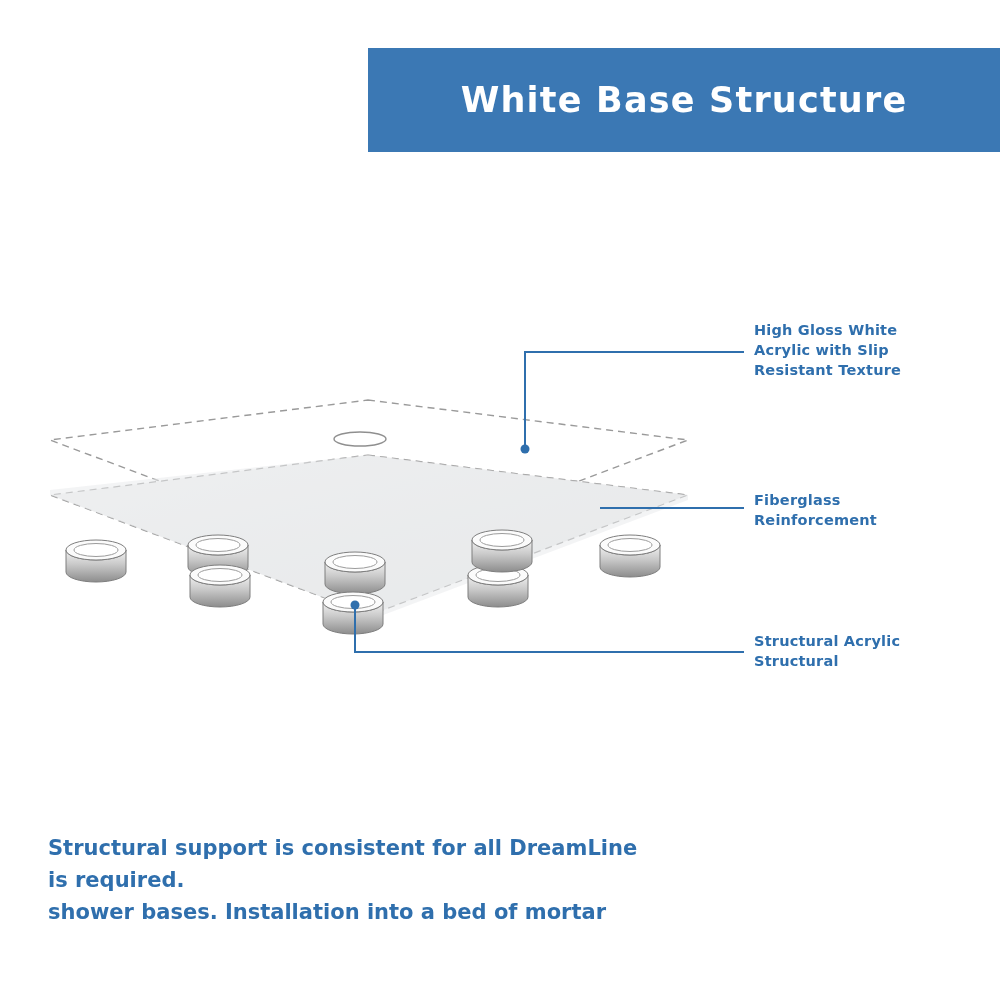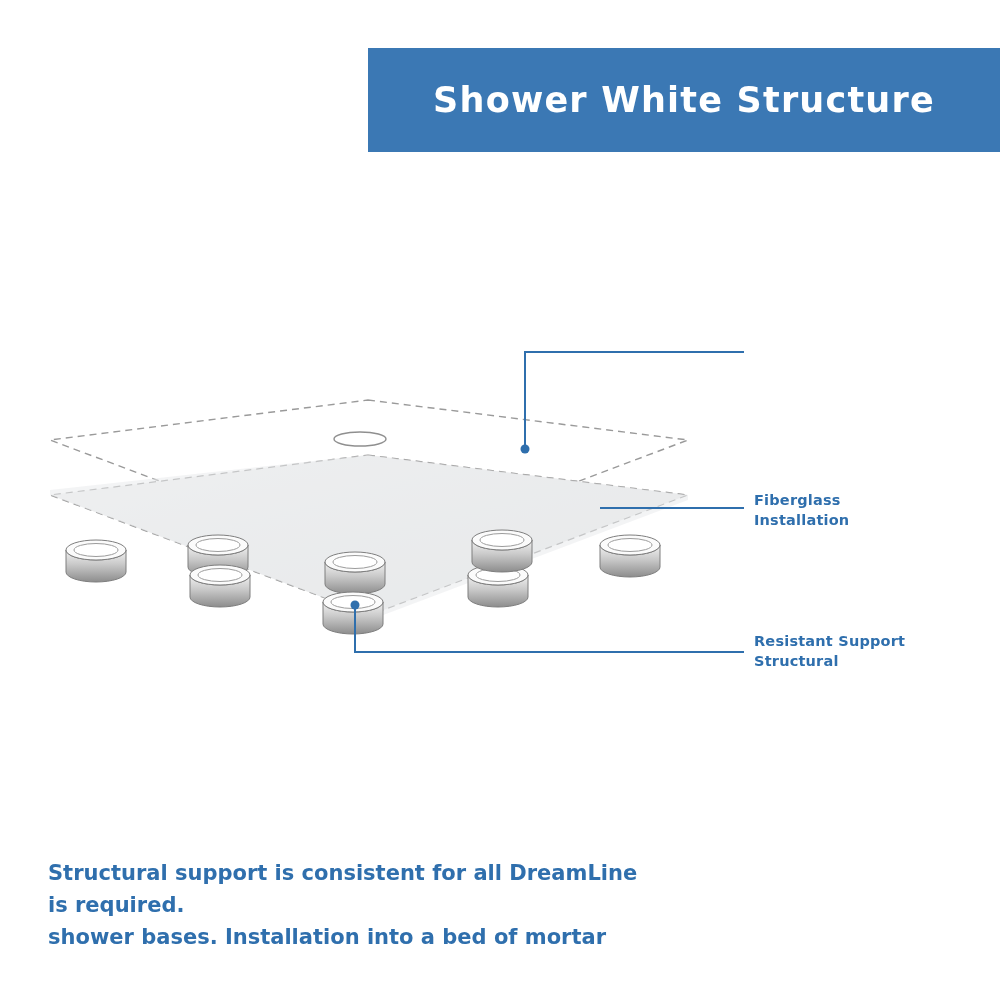--- a/index.html
+++ b/index.html
@@ -62,36 +62,36 @@
     letter-spacing: 0.2px;
   }
   #label-acrylic { left: 754px; top: 320px; width: 230px; }
   #label-fiberglass { left: 754px; top: 490px; width: 230px; }
   #label-support { left: 754px; top: 631px; width: 230px; }
 
   
   #footer-note {
     position: absolute;
     left: 48px;
-    top: 857px;
+    top: 832px;
     width: 660px;
     color: #2f6fad;
     font-weight: bold;
     font-size: 21px;
     line-height: 32px;
     font-family: "DejaVu Sans", sans-serif;
   }
 </style>
 </head>
 <body>
 
 <div id="page">
 
   <div id="header-banner">
-    <div id="header-title">Shower White Structure</div>
+    <div id="header-title">White Base Structure</div>
   </div>
 
   <svg id="diagram" viewBox="0 0 1000 1000">
     <defs>
       <linearGradient id="ringGrad" x1="0" y1="0" x2="0" y2="1">
         <stop offset="0%" stop-color="#f2f2f2"></stop>
         <stop offset="45%" stop-color="#c9c9c9"></stop>
         <stop offset="100%" stop-color="#8d8d8d"></stop>
       </linearGradient>
       <linearGradient id="panelGrad" x1="0" y1="0" x2="1" y2="1">
@@ -160,28 +160,33 @@
       <path d="M525,449 L525,352 L744,352"></path>
       <circle cx="525" cy="449" r="4.5" fill="#2f6fad" stroke="none"></circle>
 
       <path d="M600,508 L744,508"></path>
 
       <path d="M355,605 L355,652 L744,652"></path>
       <circle cx="355" cy="605" r="4.5" fill="#2f6fad" stroke="none"></circle>
     </g>
   </svg>
 
+  <div class="callout-label" id="label-acrylic">
+    <div>High Gloss White</div>
+    <div>Acrylic with Slip</div>
+    <div>Resistant Texture</div>
+  </div>
 
   <div class="callout-label" id="label-fiberglass">
     <div>Fiberglass</div>
-    <div>Installation</div>
+    <div>Reinforcement</div>
   </div>
 
   <div class="callout-label" id="label-support">
-    <div>Resistant Support</div>
+    <div>Structural Acrylic</div>
     <div>Structural</div>
   </div>
 
   <div id="footer-note">
     <div>Structural support is consistent for all DreamLine</div>
     <div>is required.</div>
     <div>shower bases. Installation into a bed of mortar</div>
   </div>
 
 </div>

